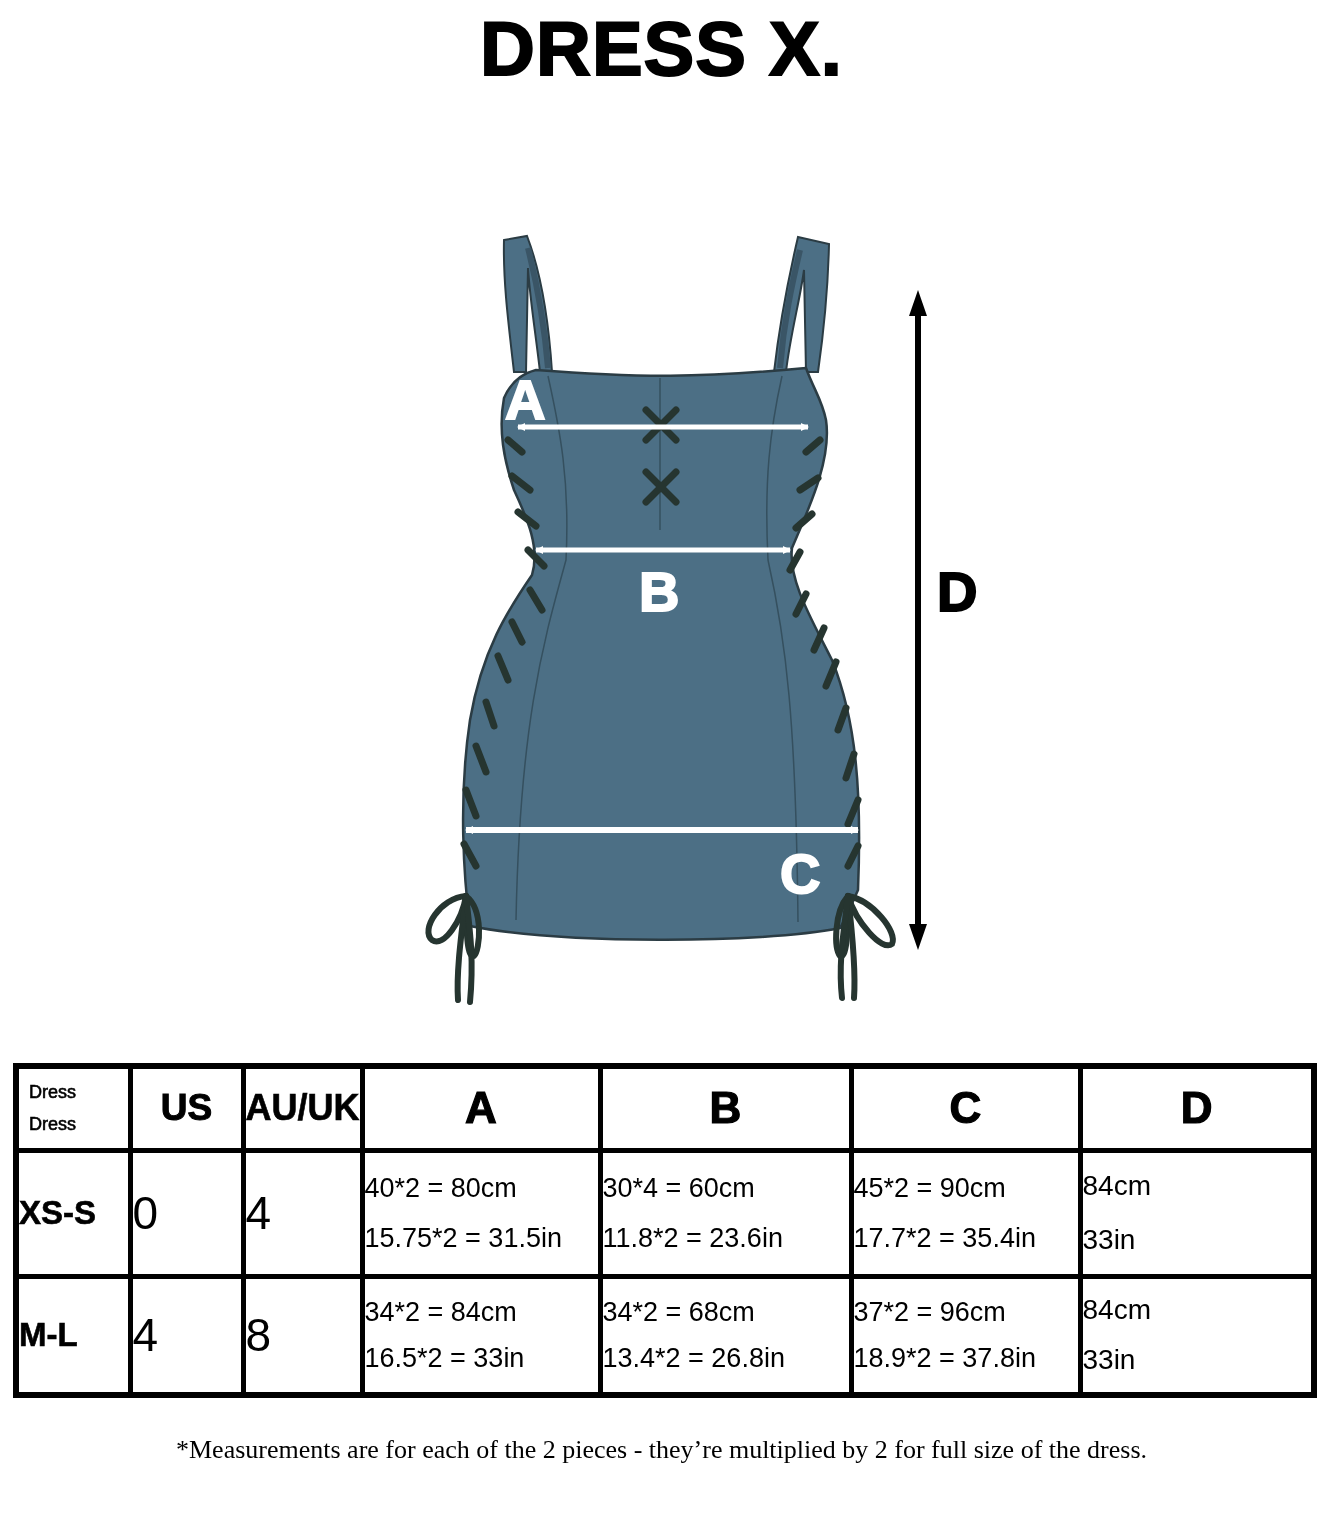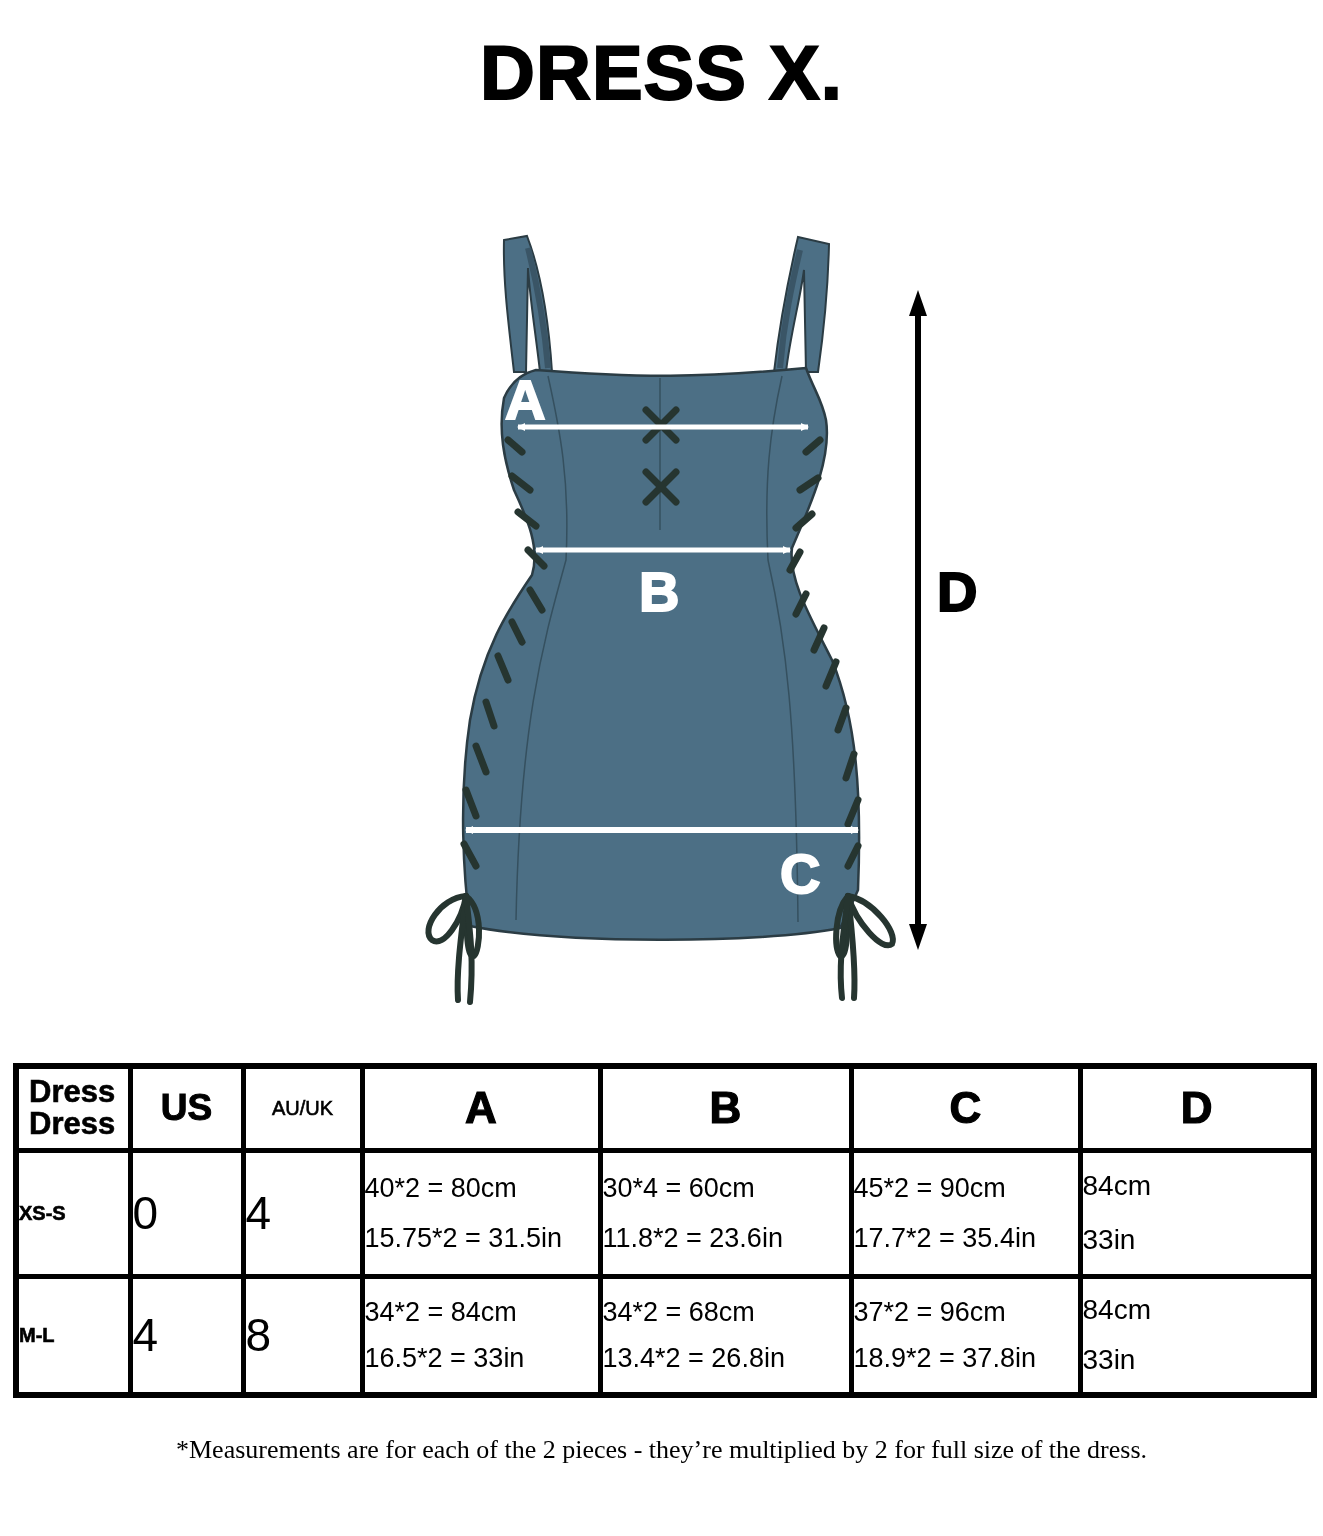--- a/index.html
+++ b/index.html
@@ -11,21 +11,21 @@
       width: 1323px;
       height: 1536px;
       position: relative;
       overflow: hidden;
       font-family: "Liberation Sans", sans-serif;
       color: #000;
     }
     .title {
       position: absolute;
       left: 0;
-      top: 30px;
+      top: 6px;
       width: 1323px;
       text-align: center;
       font-family: "Liberation Sans", sans-serif;
       font-weight: 700;
       font-size: 76px;
       letter-spacing: 1px;
       line-height: 86px;
       -webkit-text-stroke: 2px #000;
     }
     .figure {
@@ -65,31 +65,31 @@
       padding: 0;
       font-family: "Liberation Sans", sans-serif;
     }
     .size-table tr.head-row { height: 84px; }
     .size-table tr.body-row.r1 { height: 126px; }
     .size-table tr.body-row.r2 { height: 119px; }
 
     .th-dress {
       text-align: left !important;
       padding-left: 10px !important;
-      font-size: 31px;
-      font-weight: 700;
+      font-size: 18px;
+      font-weight: 400;
       line-height: 32px;
       -webkit-text-stroke: 0.6px #000;
     }
     .th-dress span { display: block; }
     .th-us { font-size: 37px; font-weight: 700; -webkit-text-stroke: 1px #000; }
-    .th-auuk { font-size: 20px; font-weight: 400; -webkit-text-stroke: 0.6px #000; }
+    .th-auuk { font-size: 36px; font-weight: 700; -webkit-text-stroke: 0.6px #000; }
     .th-letter { font-size: 44px; font-weight: 700; -webkit-text-stroke: 1.2px #000; }
 
-    .td-size { font-size: 20px; font-weight: 700; -webkit-text-stroke: 0.6px #000; }
+    .td-size { font-size: 33px; font-weight: 700; -webkit-text-stroke: 0.6px #000; }
     .td-num { font-size: 46px; font-weight: 400; }
     .td-meas span {
       display: block;
       font-size: 27px;
       line-height: 50px;
       white-space: nowrap;
     }
     .r2 .td-meas span { line-height: 46px; }
     .td-d span {
       display: block;

